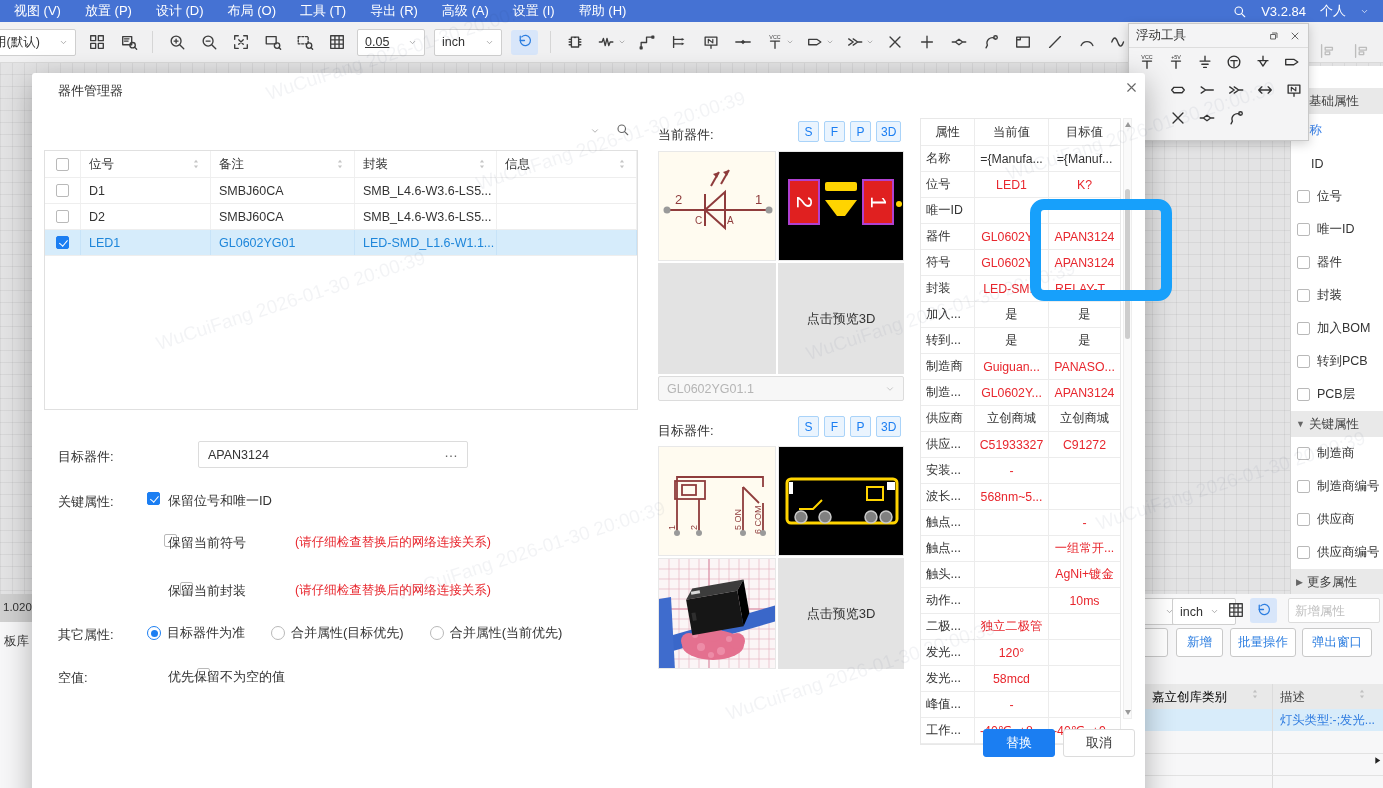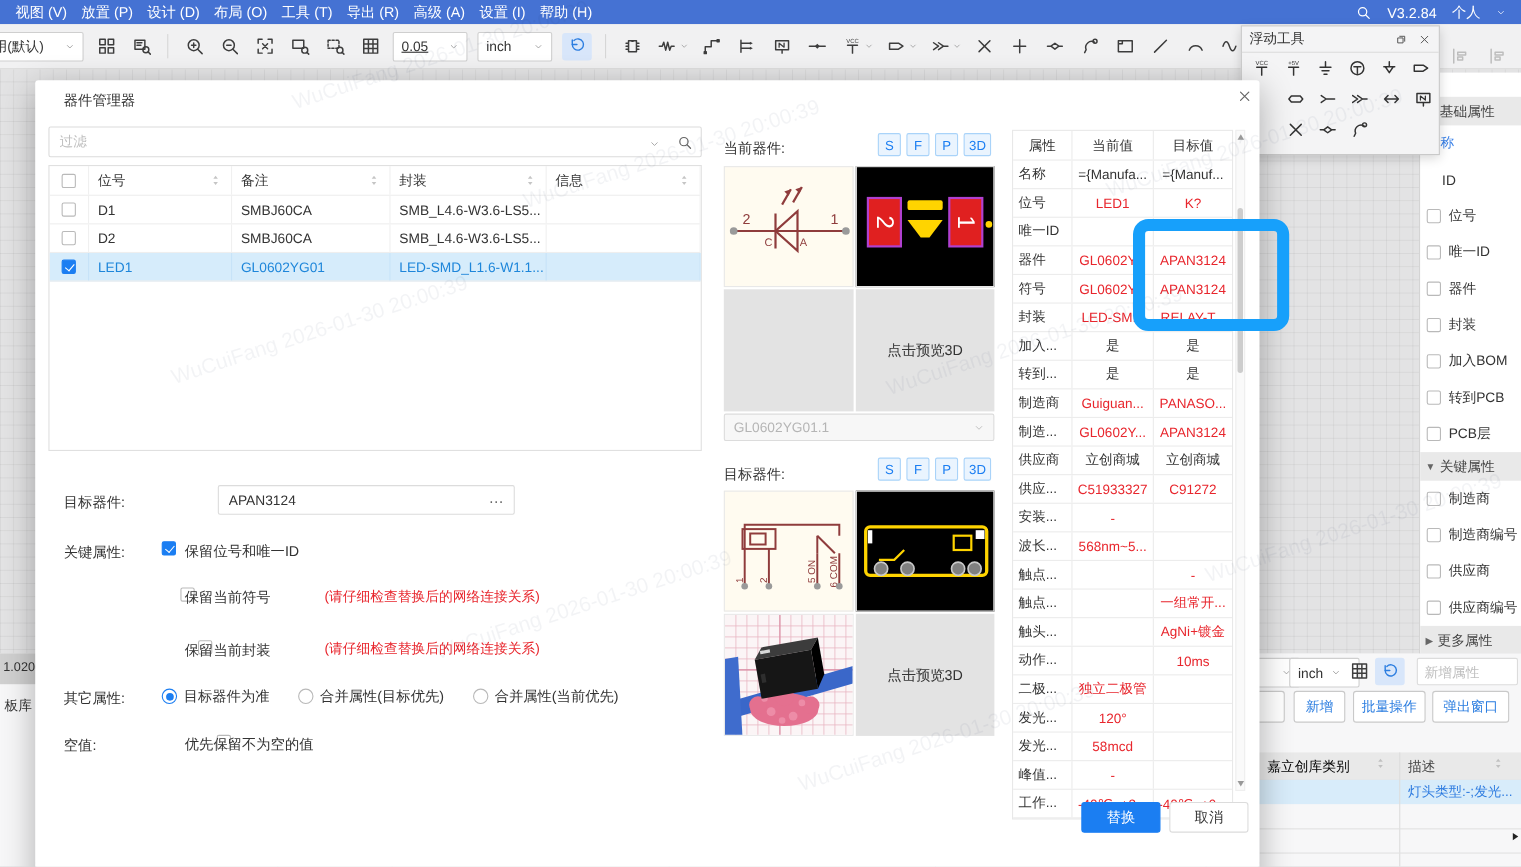--- a/index.html
+++ b/index.html
@@ -3,21 +3,21 @@
 <meta charset="utf-8">
 <style>
   html,body{margin:0;padding:0;background:#cfcfcf;}
   #root{position:relative;width:1383px;height:788px;overflow:hidden;
         font-family:"Liberation Sans","DejaVu Sans",sans-serif;font-size:13px;color:#333;
         background:#e4e4e5;}
   .abs{position:absolute;}
   
   #menubar{position:absolute;left:0;top:0;width:1383px;height:22px;background:#4572d3;z-index:2;
            display:flex;align-items:center;color:#fff;}
-  #menu-items{display:flex;align-items:center;gap:13px;padding-left:14px;text-align:right;}
+  #menu-items{display:flex;align-items:center;gap:24px;padding-left:14px;text-align:right;}
   .menu-item{font-size:13px;white-space:nowrap;cursor:default;}
   .menu-right{margin-left:auto;display:flex;align-items:center;gap:14px;padding-right:14px;}
   
   #toolbar{position:absolute;left:0;top:22px;width:1383px;height:40px;background:#f1f1f2;
            border-bottom:1px solid #d9d9d9;z-index:2;display:flex;align-items:center;gap:9px;padding-left:0;}
   .tb-sel{height:25px;background:#fff;border:1px solid #cfcfcf;border-radius:2px;display:flex;
           align-items:center;gap:7px;padding:0 7px;font-size:12.5px;color:#333;white-space:nowrap;}
   .ti{width:23px;height:24px;display:flex;align-items:center;justify-content:center;color:#3d3d3d;flex:none;}
   .ti-group{display:flex;align-items:center;gap:0;}
   .sep{width:1px;height:22px;background:#d6d6d6;margin:0 3px;flex:none;}
@@ -618,21 +618,20 @@
         </span>
     </div>
   </div>
 
   <div id="dialog">
     <span id="dlg-title">器件管理器</span>
     <span id="dlg-close"><svg viewBox="0 0 20 20" width="15" height="15" fill="none" stroke="currentColor" stroke-width="1.5" stroke-linecap="round" stroke-linejoin="round">
           <path d="M5 5l10 10M15 5 5 15"></path>
         </svg></span>
 
-    <input class="inp abs" style="left: 12px; top: 42px; width: 594px; height: 28px; padding: 0px 60px 0px 9px;" placeholder="过滤">
     <span class="abs" style="left:558px;top:51px;color:#999;"><svg viewBox="0 0 20 20" width="10" height="10" fill="none" stroke="currentColor" stroke-width="1.5" stroke-linecap="round" stroke-linejoin="round">
           <path d="M5 7.5 10 12.5 15 7.5"></path>
         </svg></span>
     <span class="abs" style="left:583px;top:49px;color:#666;"><svg viewBox="0 0 20 20" width="15" height="15" fill="none" stroke="currentColor" stroke-width="1.5" stroke-linecap="round" stroke-linejoin="round">
           <circle cx="9" cy="9" r="5"></circle>
           <path d="M12.8 12.8 17 17"></path>
         </svg></span>
 
     
     <div class="ct-box">

